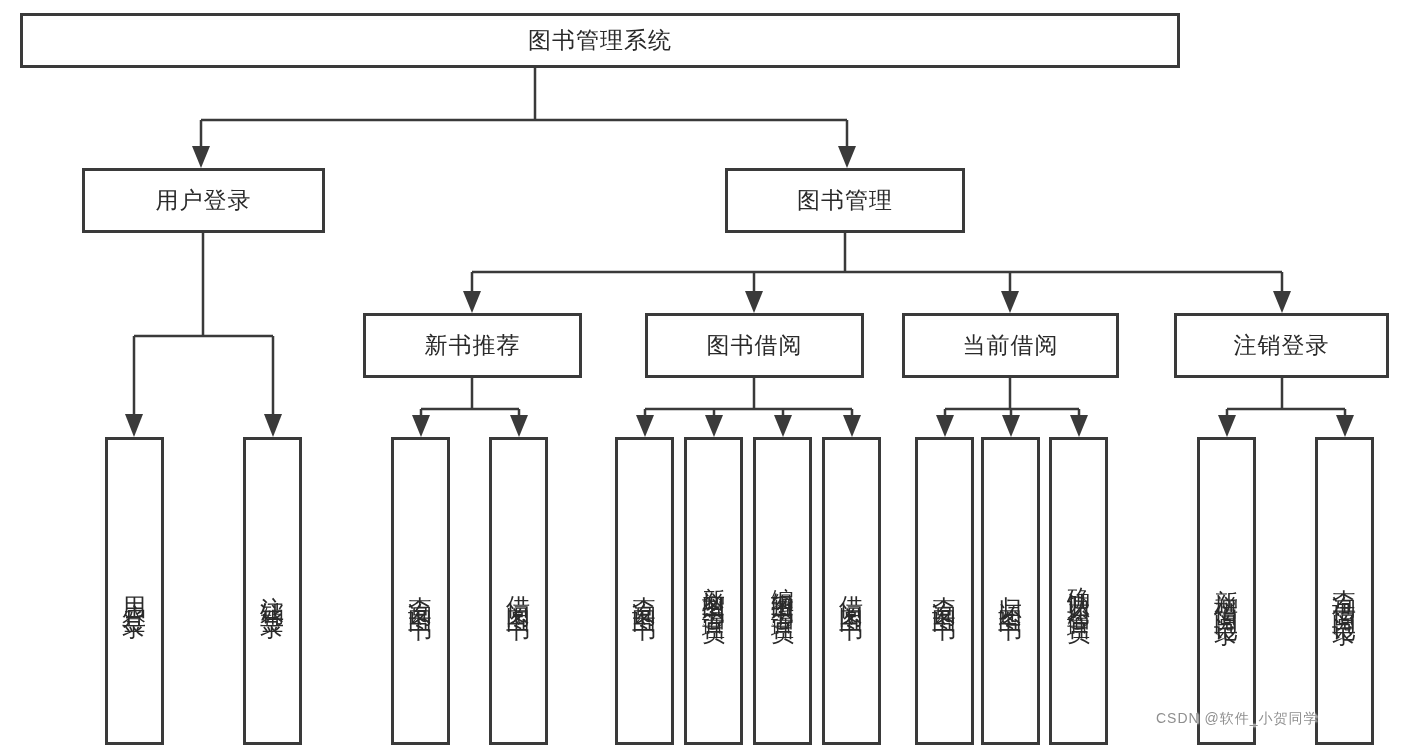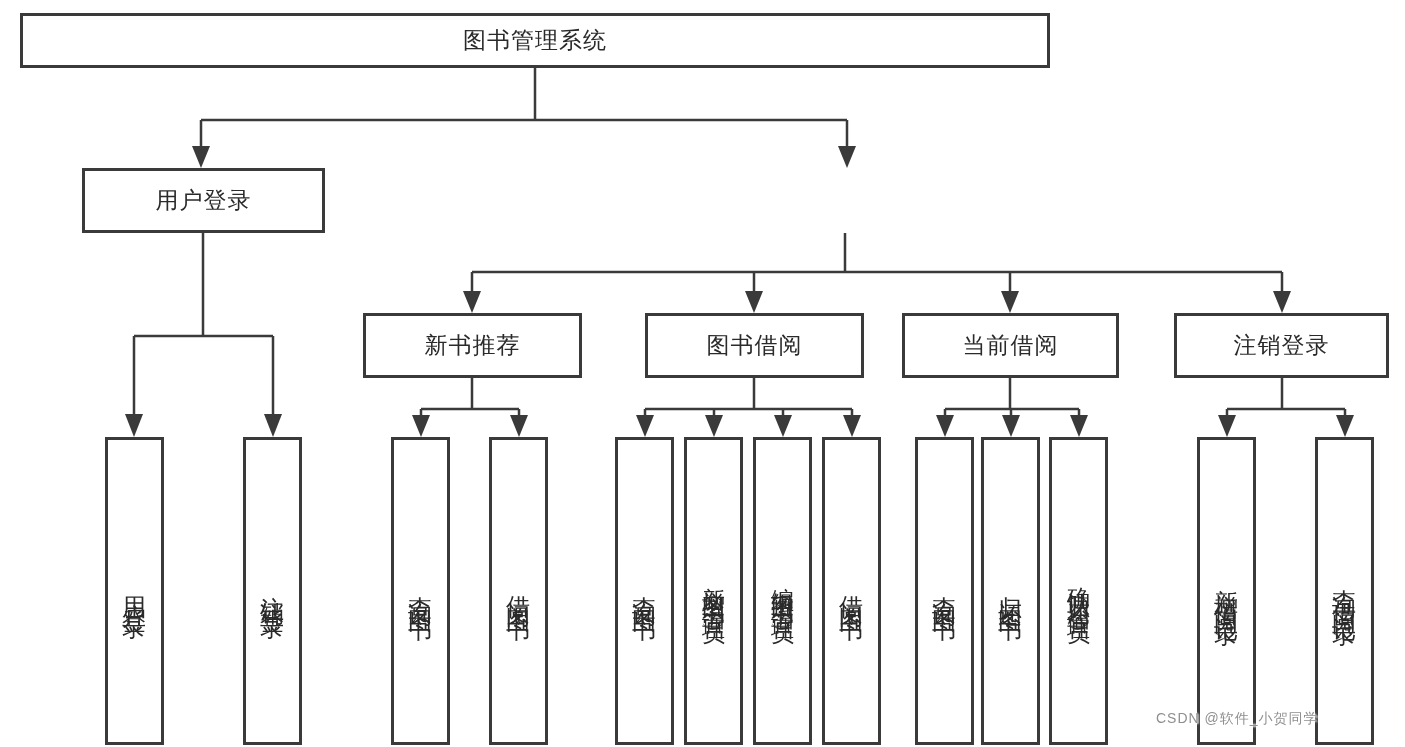--- a/index.html
+++ b/index.html
@@ -100,23 +100,24 @@
       <polygon points="774,415 792,415 783,437"></polygon>
       <polygon points="843,415 861,415 852,437"></polygon>
       <polygon points="936,415 954,415 945,437"></polygon>
       <polygon points="1002,415 1020,415 1011,437"></polygon>
       <polygon points="1070,415 1088,415 1079,437"></polygon>
       <polygon points="1218,415 1236,415 1227,437"></polygon>
       <polygon points="1336,415 1354,415 1345,437"></polygon>
     </g>
   </svg>
 
-  <div class="node root" style="left:20px; top:13px; width:1030px;">图书管理系统</div>
+  <div class="node root" style="left:20px; top:13px; width:1160px;">图书管理系统</div>
 
   <div class="node hbox" style="left:82px; top:168px; width:243px;">用户登录</div>
+  <div class="node hbox" style="left:725px; top:168px; width:240px;">图书管理</div>
 
   <div class="node hbox" style="left:363px; top:313px; width:219px;">新书推荐</div>
   <div class="node hbox" style="left:902px; top:313px; width:217px;">当前借阅</div>
   <div class="node hbox" style="left:645px; top:313px; width:219px;">图书借阅</div>
   <div class="node hbox" style="left:1174px; top:313px; width:215px;">注销登录</div>
 
   <div class="vbox" style="left:105px;">用户登录</div>
   <div class="vbox" style="left:243px;">注销登录</div>
 
   <div class="vbox" style="left:391px;">查询图书</div>

